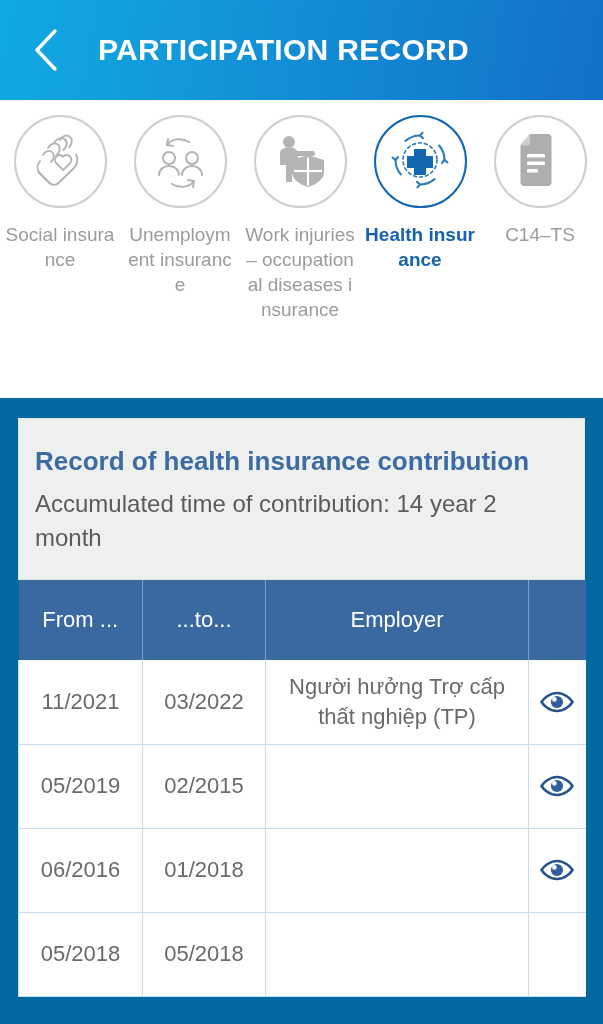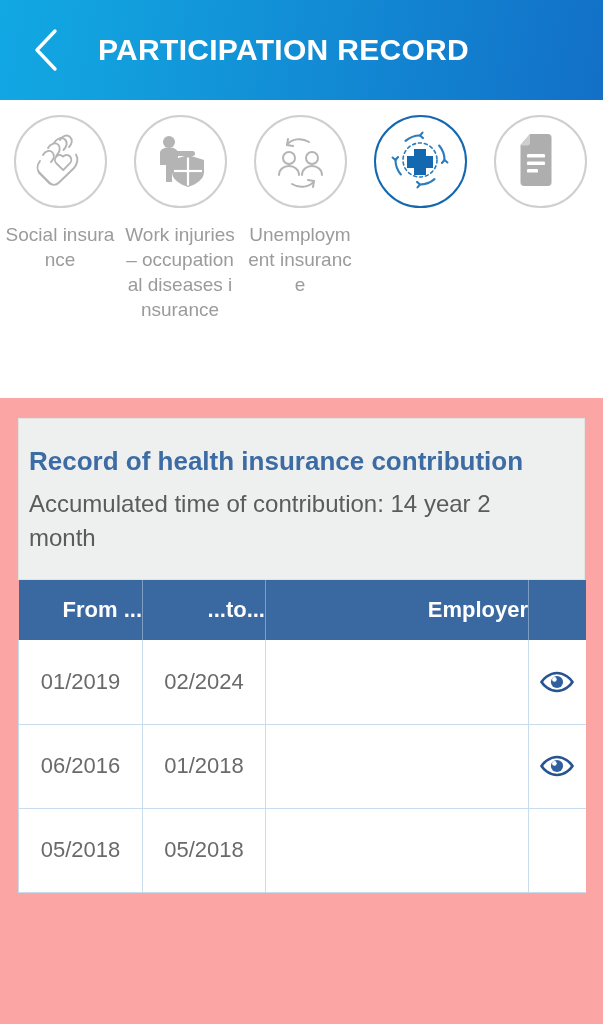--- a/index.html
+++ b/index.html
@@ -9,21 +9,21 @@
     height: 1024px;
     overflow: hidden;
     background: #ffffff;
     font-family: "Liberation Sans", sans-serif;
   }
 
   .screen {
     width: 603px;
     height: 1024px;
     position: relative;
-    background: #fca5a5;
+    background: #0369a1;
     overflow: hidden;
   }
 
   
   .appbar {
     height: 100px;
     background: linear-gradient(100deg, #11a8e4 0%, #12a0de 18%, #1286d2 62%, #1270c7 100%);
     display: flex;
     align-items: center;
     padding-left: 22px;
@@ -88,21 +88,21 @@
   .cat.selected .cat-label {
     color: #1463ab;
     font-weight: bold;
   }
 
   
   .card {
     margin: 20px 18px 0 18px;
     background: #eef0f0;
     border: 1px solid #e2e4e4;
-    padding: 24px 22px 24px 10px;
+    padding: 24px 22px 24px 16px;
   }
   .card-title {
     color: #3d6ba3;
     font-size: 26px;
     font-weight: bold;
     line-height: 36px;
   }
   .card-sub {
     color: #5b5b5b;
     font-size: 24px;
@@ -114,23 +114,23 @@
   .tbl {
     margin: 0 18px;
     width: 567px;
     border-collapse: collapse;
     table-layout: fixed;
   }
   .tbl thead th {
     background: #3a68a0;
     color: #ffffff;
     font-size: 22px;
-    font-weight: bold;
-    height: 60px;
-    text-align: right;
+    font-weight: normal;
+    height: 80px;
+    text-align: center;
     border-right: 1px solid #7f9ec4;
     vertical-align: middle;
   }
   .tbl thead th:last-child { border-right: none; }
 
   .tbl tbody td {
     background: #ffffff;
     color: #6a6a6a;
     font-size: 22px;
     height: 84px;
@@ -187,51 +187,51 @@
             <path d="M33 25.5c-2-2-5-2-6.8.1-1.8 2-1.6 5 .3 6.9l6.7 6.6 6.6-6.7c1.9-1.9 2-4.9.2-6.9-1.8-2-4.9-2-6.9 0z"></path>
           </svg>
         </span>
       </div>
       <div class="cat-label">Social insurance</div>
     </div>
 
     <div class="cat">
       <div class="cat-circle">
         <span>
+          <svg width="62" height="58" viewBox="0 0 62 58" fill="none" stroke="#b4b4b4" stroke-width="2" stroke-linecap="round" stroke-linejoin="round">
+            <circle cx="20" cy="27" r="6"></circle>
+            <path d="M10 44c0-5.5 4.5-9 10-9s10 3.5 10 9"></path>
+            <circle cx="43" cy="27" r="6"></circle>
+            <path d="M33 44c0-5.5 4.5-9 10-9s10 3.5 10 9"></path>
+            <path d="M18 14c4-6 14-8 22-3"></path>
+            <path d="M18 14l1-6M18 14l6 1"></path>
+            <path d="M45 50c-4 6-14 8-22 3"></path>
+            <path d="M45 50l-1 6M45 50l-6-1"></path>
+          </svg>
+        </span>
+      </div>
+      <div class="cat-label">Unemployment insurance</div>
+    </div>
+
+    <div class="cat">
+      <div class="cat-circle">
+        <span>
           <svg width="60" height="58" viewBox="0 0 60 58" fill="none">
             <g fill="#b4b4b4">
               <circle cx="19" cy="11" r="6"></circle>
               <path d="M10 22c0-3.5 4-5.5 9-5.5s9 2 9 5.5v12h-6v17h-6V34h-6V22z"></path>
               <rect x="25" y="20" width="20" height="5" rx="2.5"></rect>
               <path d="M38 24l16 5v12c0 7-7 12-16 15-9-3-16-8-16-15V29l16-5z"></path>
             </g>
             <path d="M38 26.5v28" stroke="#ffffff" stroke-width="2.2"></path>
             <path d="M24 40h28" stroke="#ffffff" stroke-width="2.2"></path>
           </svg>
         </span>
       </div>
       <div class="cat-label">Work injuries – occupational diseases insurance</div>
-    </div>
-
-    <div class="cat">
-      <div class="cat-circle">
-        <span>
-          <svg width="62" height="58" viewBox="0 0 62 58" fill="none" stroke="#b4b4b4" stroke-width="2" stroke-linecap="round" stroke-linejoin="round">
-            <circle cx="20" cy="27" r="6"></circle>
-            <path d="M10 44c0-5.5 4.5-9 10-9s10 3.5 10 9"></path>
-            <circle cx="43" cy="27" r="6"></circle>
-            <path d="M33 44c0-5.5 4.5-9 10-9s10 3.5 10 9"></path>
-            <path d="M18 14c4-6 14-8 22-3"></path>
-            <path d="M18 14l1-6M18 14l6 1"></path>
-            <path d="M45 50c-4 6-14 8-22 3"></path>
-            <path d="M45 50l-1 6M45 50l-6-1"></path>
-          </svg>
-        </span>
-      </div>
-      <div class="cat-label">Unemployment insurance</div>
     </div>
 
     <div class="cat selected">
       <div class="cat-circle">
         <span>
           <svg width="62" height="62" viewBox="0 0 62 62" fill="none">
             <path d="M25 20h12v7h7v12h-7v7H25v-7h-7V27h7v-7z" fill="#1468b0"></path>
             <g stroke="#2b7cbd" stroke-width="2.1" fill="none" stroke-linecap="round">
               <path d="M31 6.5c-5.5 0-10.6 2-14.5 5.4"></path>
               <path d="M33.5 3.6 31 6.5l3 2.6"></path>
@@ -241,34 +241,36 @@
               <path d="M28.5 58.4 31 55.5l-3-2.6"></path>
               <path d="M6.5 31c0 5.5 2 10.6 5.4 14.5"></path>
               <path d="M3.6 28.5 6.5 31l2.6-3"></path>
             </g>
             <g stroke="#2b7cbd" stroke-width="1.6" fill="none" stroke-linecap="round" stroke-dasharray="3 3">
               <circle cx="31" cy="31" r="17"></circle>
             </g>
           </svg>
         </span>
       </div>
+      <div class="cat-label">Health insurance</div>
     </div>
 
     <div class="cat">
       <div class="cat-circle">
         <span>
           <svg width="48" height="56" viewBox="0 0 48 56" fill="none">
             <path d="M14 2h18c2 0 3.5 1.5 3.5 3.5v45c0 2-1.5 3.5-3.5 3.5H8c-2 0-3.5-1.5-3.5-3.5V13L14 2z" fill="#aeaeae"></path>
             <path d="M14 2v9c0 1.4-1.2 2.5-2.6 2.5H4.5L14 2z" fill="#cfcfcf"></path>
             <rect x="11" y="22" width="18" height="3.6" rx="1.2" fill="#ffffff"></rect>
             <rect x="11" y="29.5" width="18" height="3.6" rx="1.2" fill="#ffffff"></rect>
             <rect x="11" y="37" width="11" height="3.6" rx="1.2" fill="#ffffff"></rect>
           </svg>
         </span>
       </div>
+      <div class="cat-label">C14–TS</div>
     </div>
 
   </div>
 
   <div class="card">
     <div class="card-title">Record of health insurance contribution</div>
     <div class="card-sub">Accumulated time of contribution: 14 year 2 month</div>
   </div>
 
   <table class="tbl">
@@ -281,22 +283,36 @@
     <thead>
       <tr>
         <th>From ...</th>
         <th>...to...</th>
         <th>Employer</th>
         <th></th>
       </tr>
     </thead>
     <tbody>
       <tr>
-        <td>01/2019</td>
-        <td>02/2024</td>
+        <td>11/2021</td>
+        <td>03/2022</td>
+        <td class="employer">Người hưởng Trợ cấp thất nghiệp (TP)</td>
+        <td class="eye">
+          <span class="eye-wrap">
+            <svg width="34" height="22" viewBox="0 0 34 22" fill="none">
+              <path d="M17 2C9 2 3 8.5 1.5 11 3 13.5 9 20 17 20s14-6.5 15.5-9C31 8.5 25 2 17 2z" stroke="#27548f" stroke-width="2.6" fill="#ffffff"></path>
+              <circle cx="17" cy="11" r="6.1" fill="#2f5f9e"></circle>
+              <circle cx="14.4" cy="8.4" r="2.3" fill="#ffffff"></circle>
+            </svg>
+          </span>
+        </td>
+      </tr>
+      <tr>
+        <td>05/2019</td>
+        <td>02/2015</td>
         <td class="employer"></td>
         <td class="eye">
           <span class="eye-wrap">
             <svg width="34" height="22" viewBox="0 0 34 22" fill="none">
               <path d="M17 2C9 2 3 8.5 1.5 11 3 13.5 9 20 17 20s14-6.5 15.5-9C31 8.5 25 2 17 2z" stroke="#27548f" stroke-width="2.6" fill="#ffffff"></path>
               <circle cx="17" cy="11" r="6.1" fill="#2f5f9e"></circle>
               <circle cx="14.4" cy="8.4" r="2.3" fill="#ffffff"></circle>
             </svg>
           </span>
         </td>

